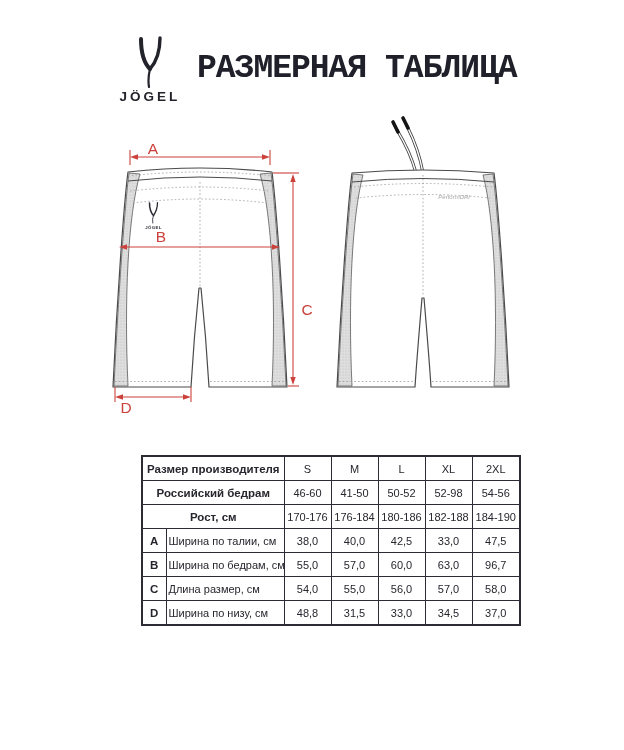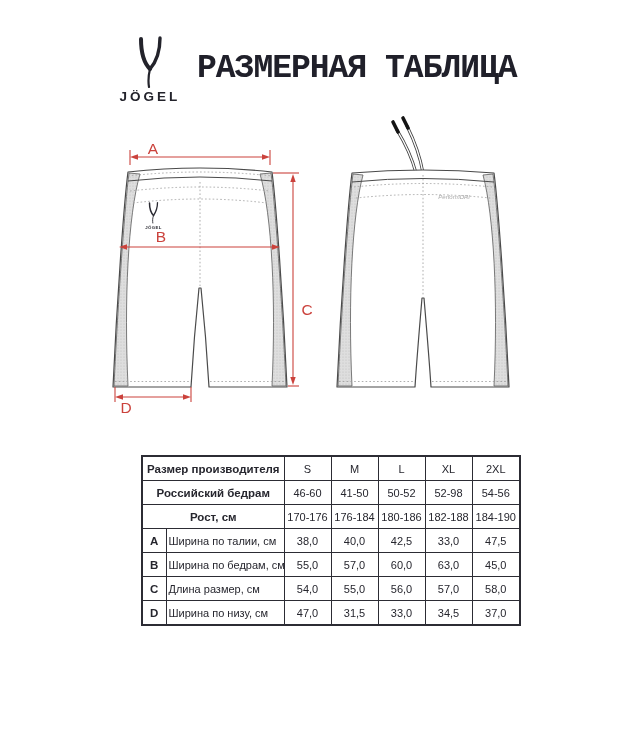--- a/index.html
+++ b/index.html
@@ -187,34 +187,34 @@
       <td>33,0</td>
       <td>47,5</td>
     </tr>
     <tr>
       <td class="b">B</td>
       <td class="name">Ширина по бедрам, см</td>
       <td>55,0</td>
       <td>57,0</td>
       <td>60,0</td>
       <td>63,0</td>
-      <td>45,0</td>
+      <td>96,7</td>
     </tr>
     <tr>
       <td class="b">C</td>
       <td class="name">Длина размер, см</td>
       <td>54,0</td>
       <td>55,0</td>
       <td>56,0</td>
       <td>57,0</td>
       <td>58,0</td>
     </tr>
     <tr>
       <td class="b">D</td>
       <td class="name">Ширина по низу, см</td>
-      <td>47,0</td>
+      <td>48,8</td>
       <td>31,5</td>
       <td>33,0</td>
       <td>34,5</td>
       <td>37,0</td>
     </tr>
   </tbody>
 </table>
 
 </body></html>

